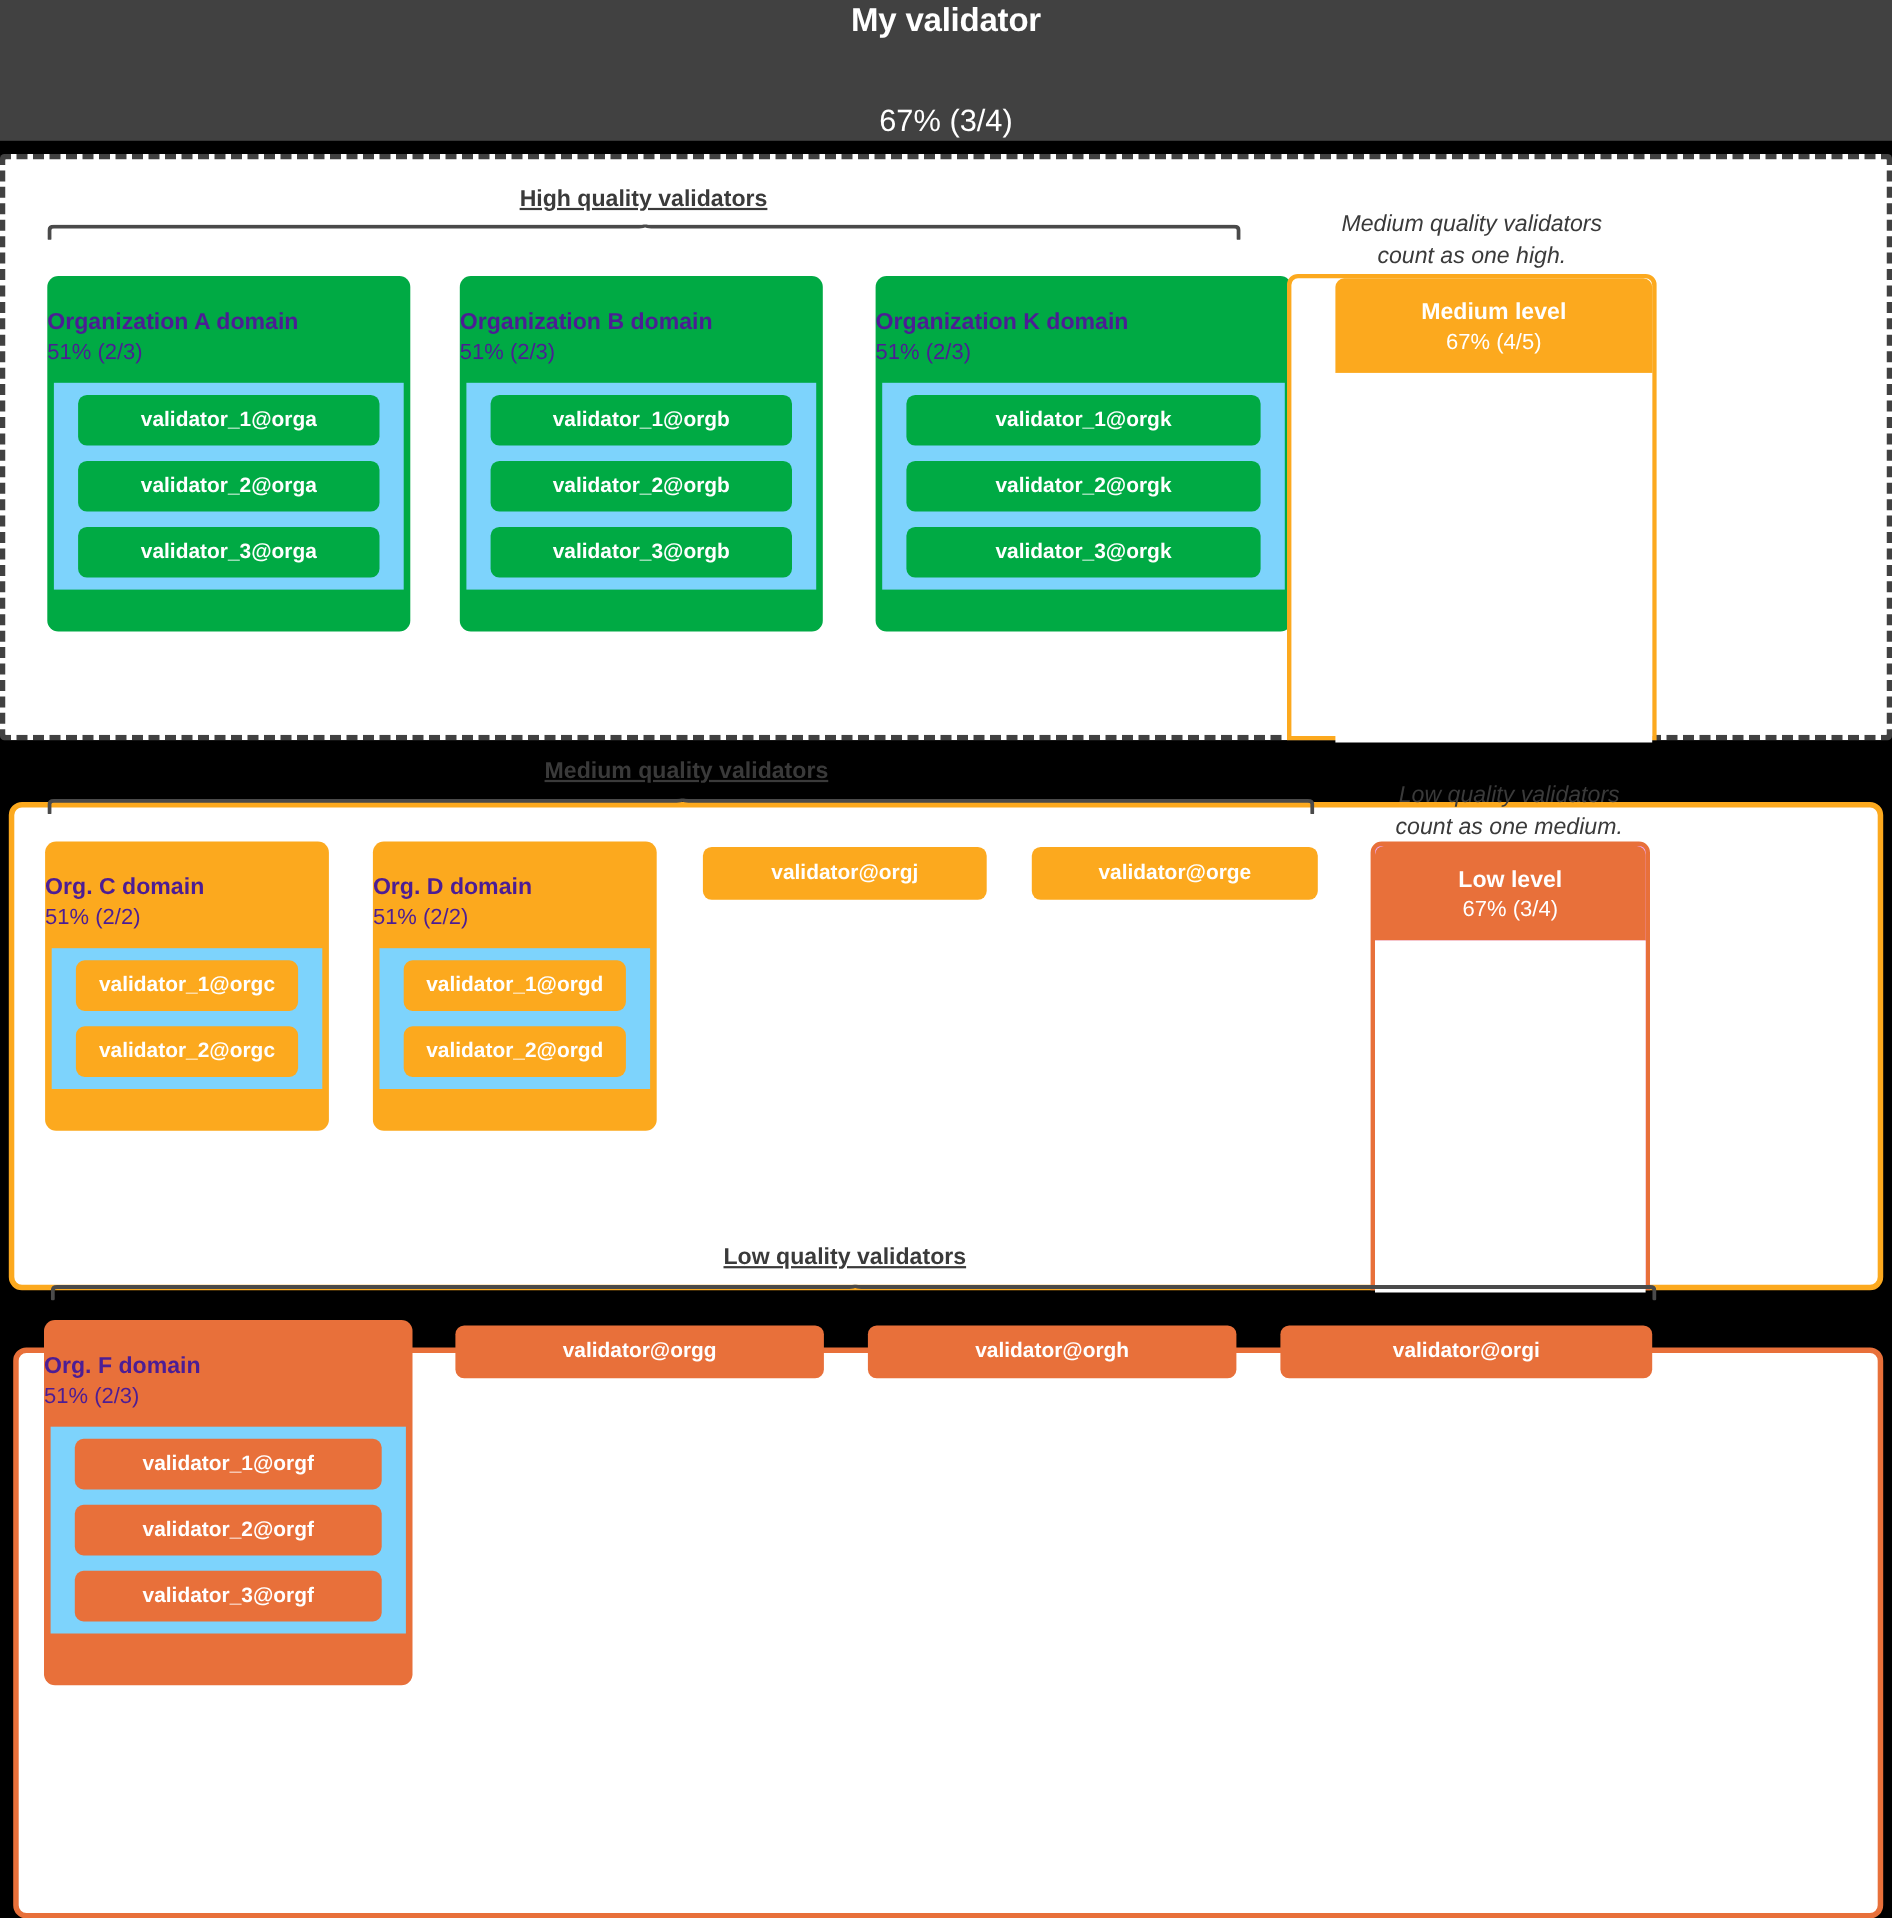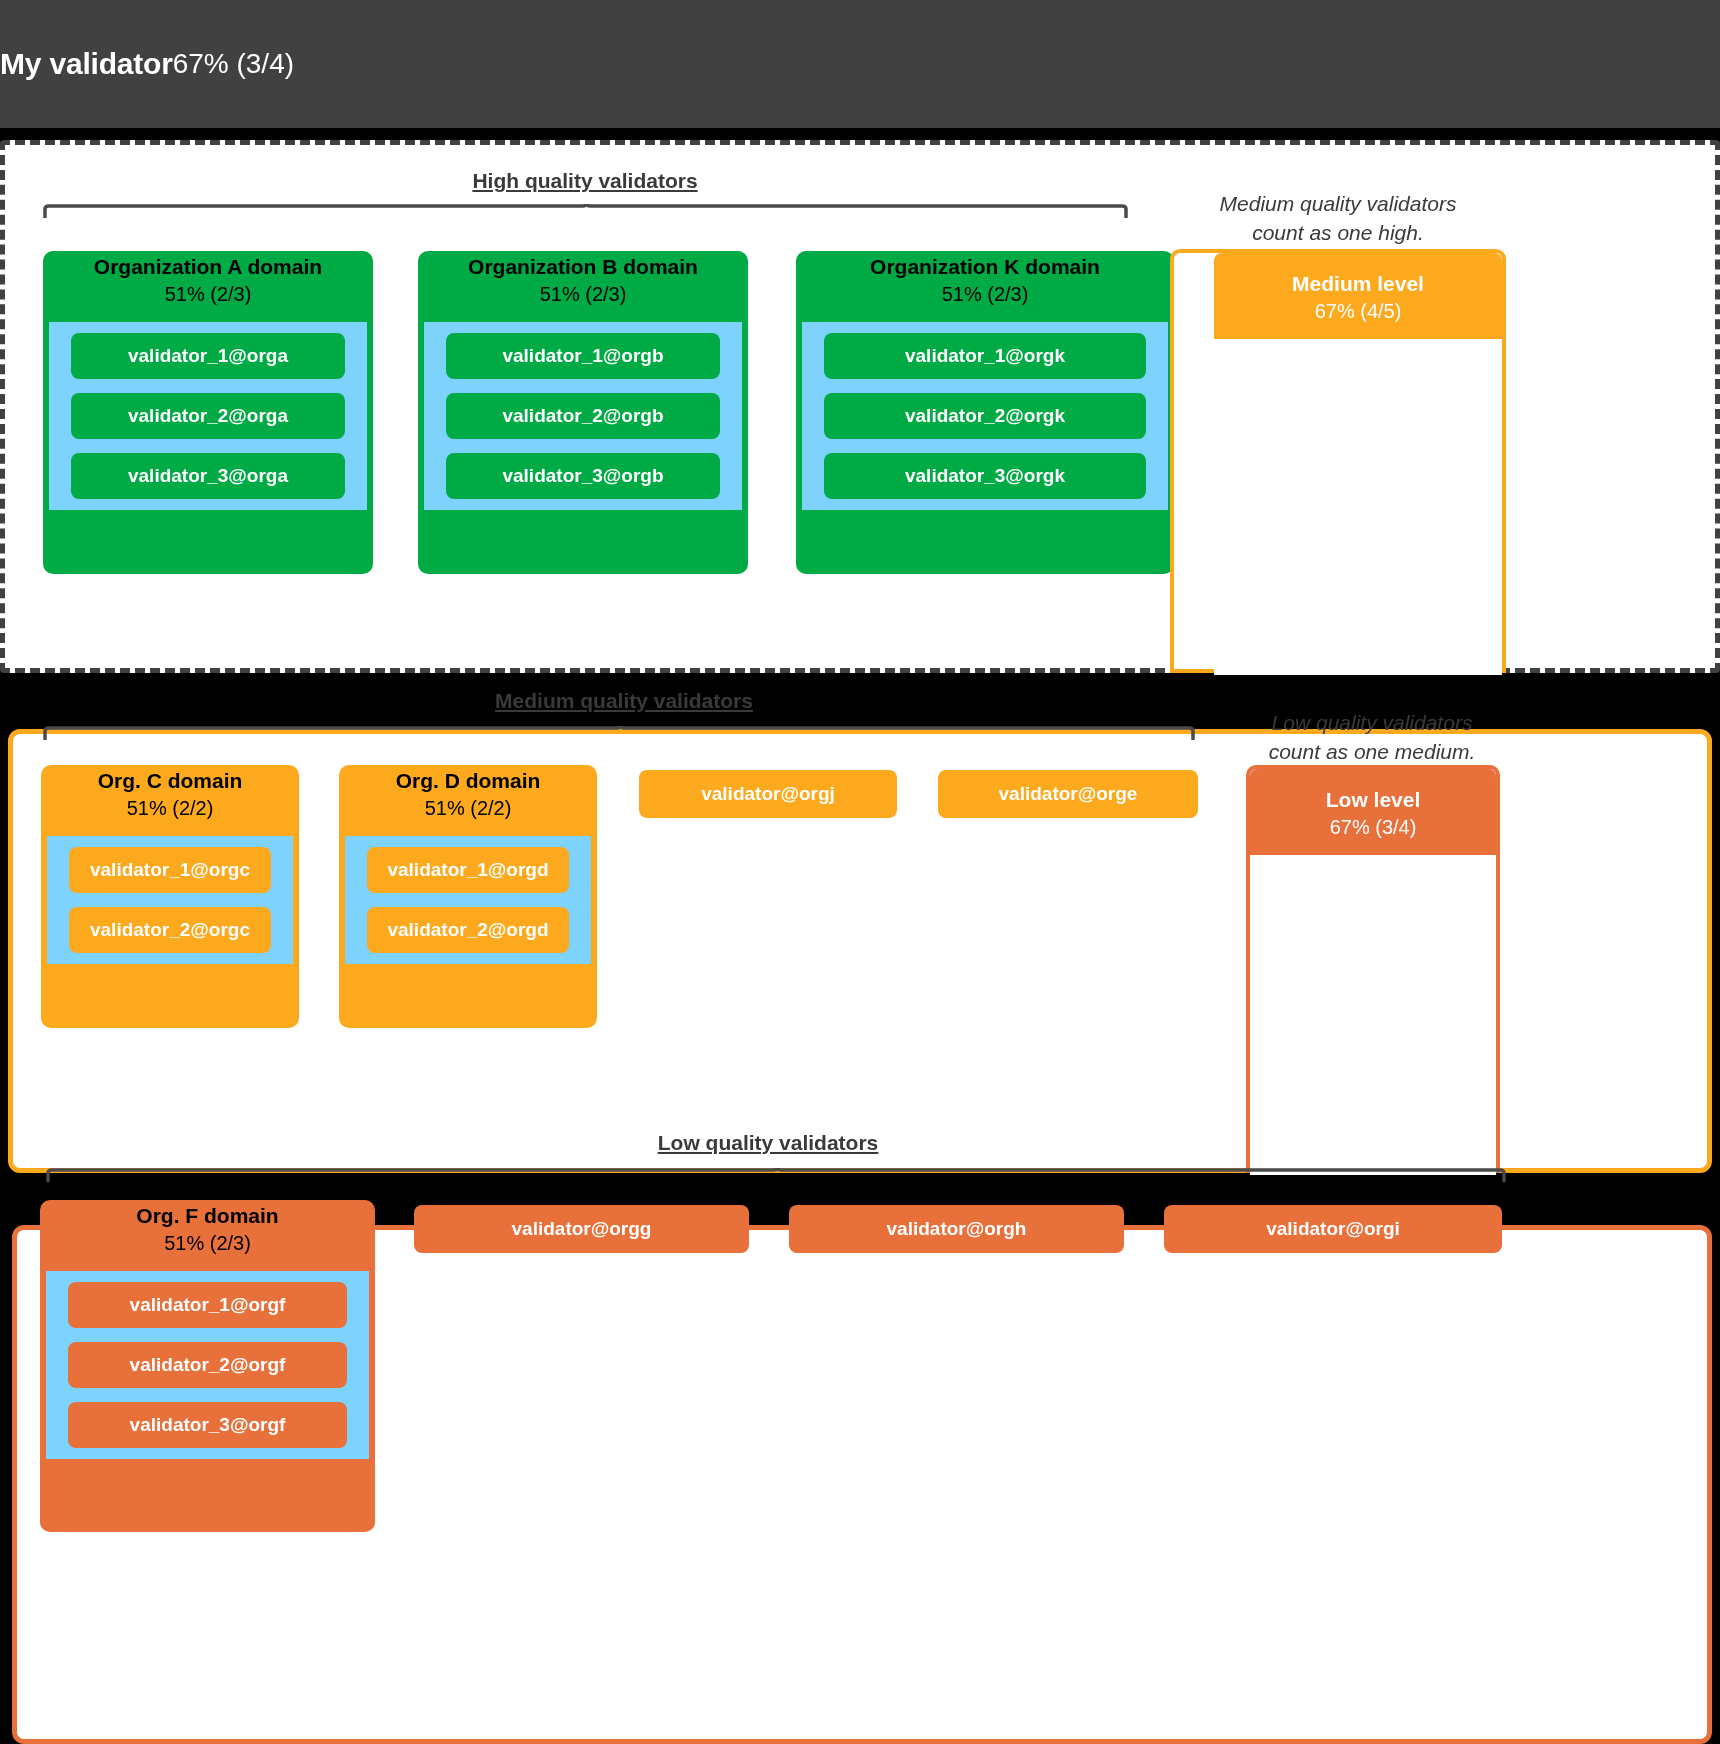--- a/index.html
+++ b/index.html
@@ -17,23 +17,23 @@
 
   
   #header {
     position: absolute;
     left: 0; top: 0;
     width: 1720px;
     height: 128px;
     background: #414141;
     color: #ffffff;
     display: flex;
-    flex-direction: row;
+    flex-direction: column;
     align-items: center;
-    justify-content: flex-start;
+    justify-content: space-between;
     box-sizing: border-box;
   }
   #header .h-title {
     font-size: 30px;
     font-weight: bold;
     line-height: 38px;
     letter-spacing: -0.2px;
   }
   #header .h-sub {
     font-size: 28px;
@@ -95,23 +95,22 @@
   }
 
   
   .domain-card {
     position: absolute;
     border-radius: 10px;
     box-sizing: border-box;
     overflow: hidden;
   }
   .domain-card .dc-head {
-    color: #000000;
-    text-align: center;
-    padding-top: 2px;
+    color: #4c1d95;
+    padding-top: 28px;
     padding-bottom: 14px;
   }
   .domain-card .dc-name {
     font-size: 21px;
     font-weight: bold;
     line-height: 27px;
   }
   .domain-card .dc-pct {
     font-size: 20px;
     font-weight: normal;

